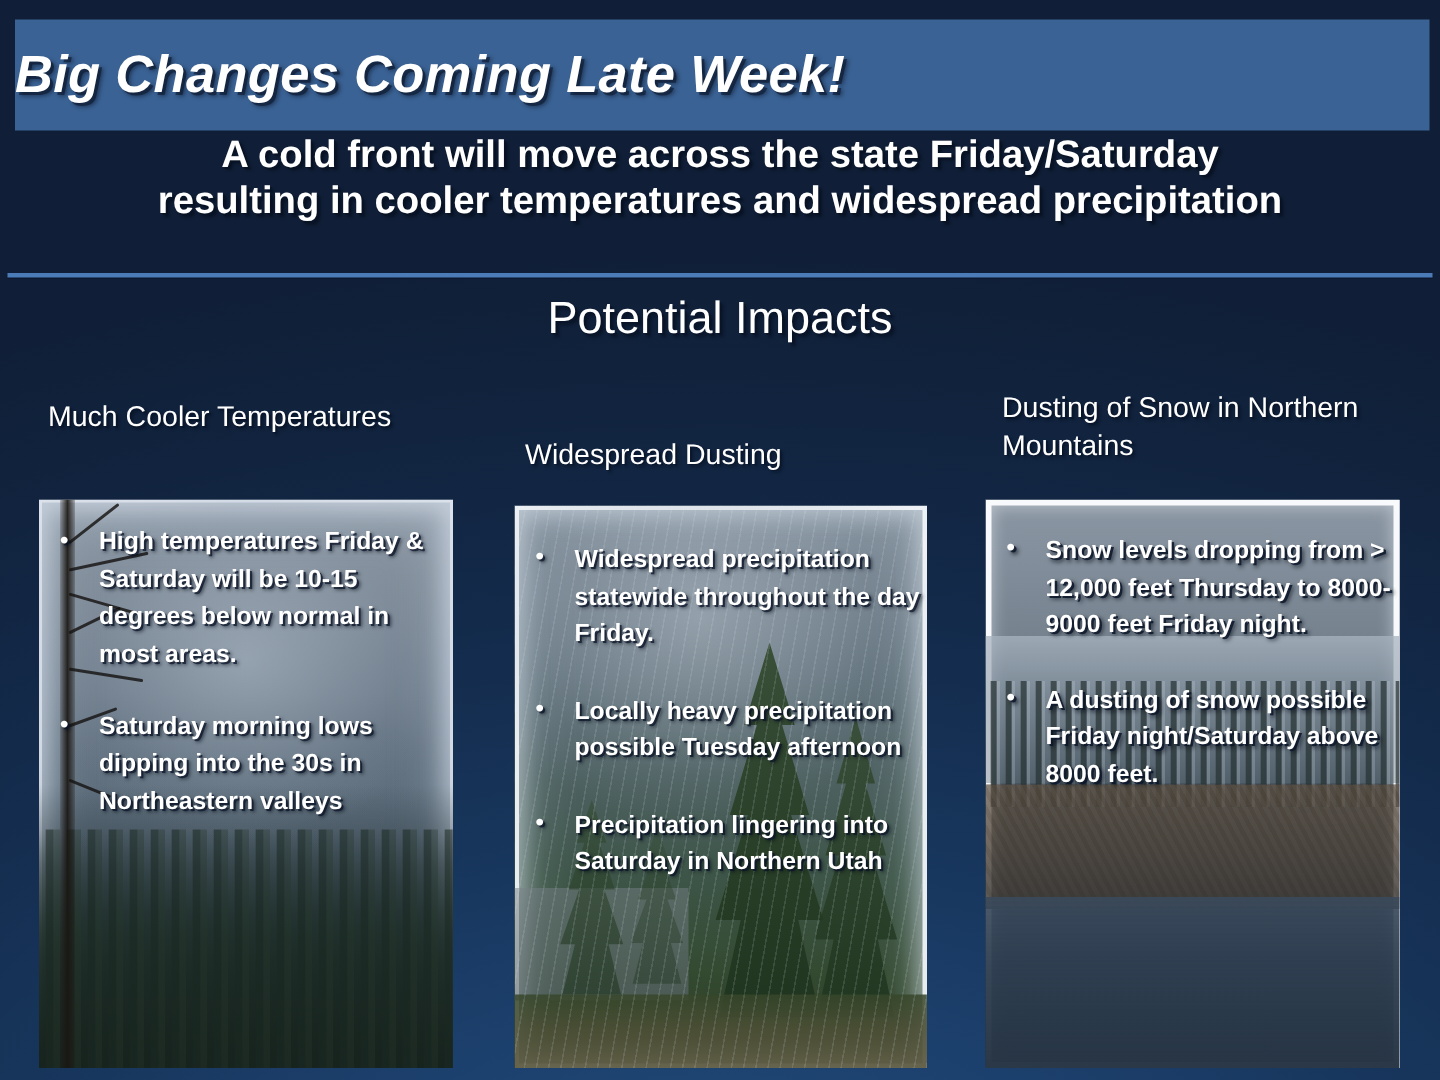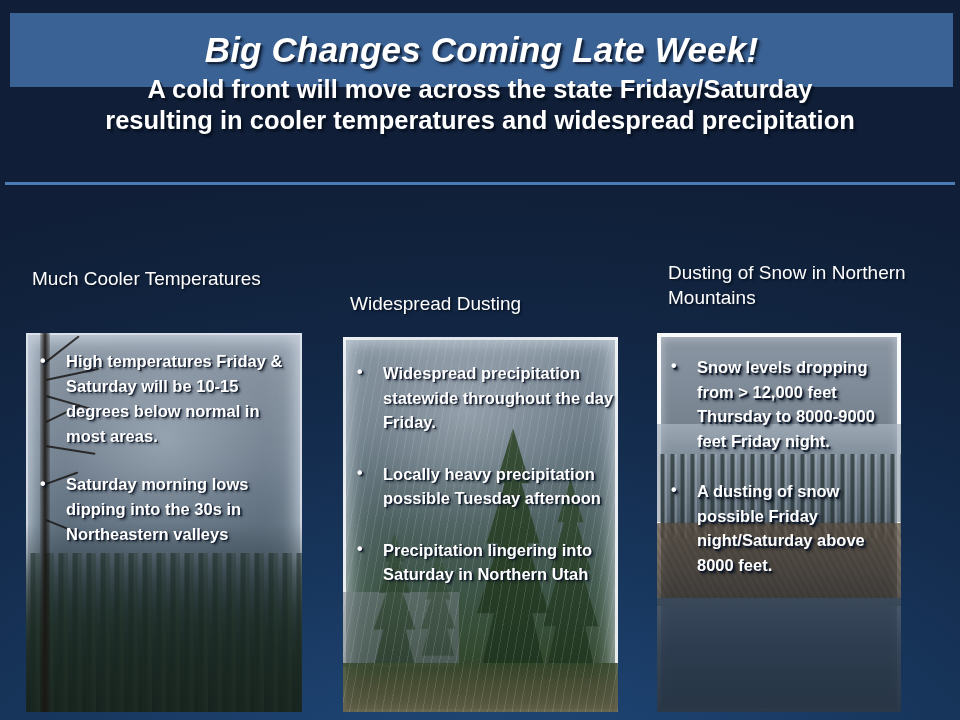--- a/index.html
+++ b/index.html
@@ -23,39 +23,38 @@
   #title-bar {
     position: absolute;
     left: 10px;
     top: 13px;
     width: 943px;
     height: 74px;
     background: #3a6294;
     box-sizing: border-box;
     display: flex;
     align-items: center;
-    justify-content: center;
   }
   #title-text {
     font-size: 35px;
     font-weight: bold;
     font-style: italic;
     color: #ffffff;
     letter-spacing: 0.2px;
     text-shadow:
       2px 2px 0 rgba(10,20,40,0.55),
       3px 3px 3px rgba(5,12,28,0.5);
     white-space: nowrap;
   }
 
   
   #subtitle {
     position: absolute;
     left: 0;
-    top: 74px;
+    top: 88px;
     width: 960px;
     text-align: center;
     font-size: 25.5px;
     font-weight: bold;
     color: #ffffff;
     line-height: 31px;
     text-shadow:
       1.5px 1.5px 0 rgba(8,18,36,0.65),
       2.5px 2.5px 2px rgba(4,10,24,0.55);
   }
@@ -223,21 +222,21 @@
   }
   #box-2 .bullets {
     margin: 24px 0 0 0;
     font-size: 16.5px;
     line-height: 24.5px;
   }
   #box-2 .bullets li { margin-bottom: 27px; }
 
   
   #box-3 {
-    left: 657px; top: 333px; width: 244px; height: 379px;
+    left: 657px; top: 333px; width: 276px; height: 379px;
     background:
       linear-gradient(180deg, #8b96a3 0%, #818d9a 12%, #76838f 24%, #56646e 40%, #3e4c56 56%, #34424f 70%, #2b3a49 84%, #24313e 100%);
     box-shadow:
       inset 0 0 0 4px rgba(252,253,255,0.95),
       inset 0 0 10px 5px rgba(238,244,251,0.45);
   }
   #box-3 .snowy-ridge {
     position: absolute; left: 0; right: 0; top: 24%; height: 26%;
     background:
       linear-gradient(180deg, rgba(168,180,192,0.75) 0%, rgba(138,152,166,0.6) 40%, rgba(96,110,122,0.4) 100%);
@@ -287,20 +286,21 @@
     <span id="title-text">Big Changes Coming Late Week!</span>
   </div>
 
   <div id="subtitle">
     <span class="line">A cold front will move across the state Friday/Saturday</span>
     <span class="line">resulting in cooler temperatures and widespread precipitation</span>
   </div>
 
   <div id="divider"></div>
 
+  <div id="section-heading">Potential Impacts</div>
 
   <div class="col-heading" id="heading-1">Much Cooler Temperatures</div>
 
   <div class="photo-box" id="box-1">
     <div class="photo-inner">
       <div class="fog"></div>
       <div class="ridge"></div>
       <div class="trees"></div>
       <div class="trunk"></div>
       <div class="branch" style="left:20px; top:28px; width:42px; transform:rotate(-38deg);"></div>

